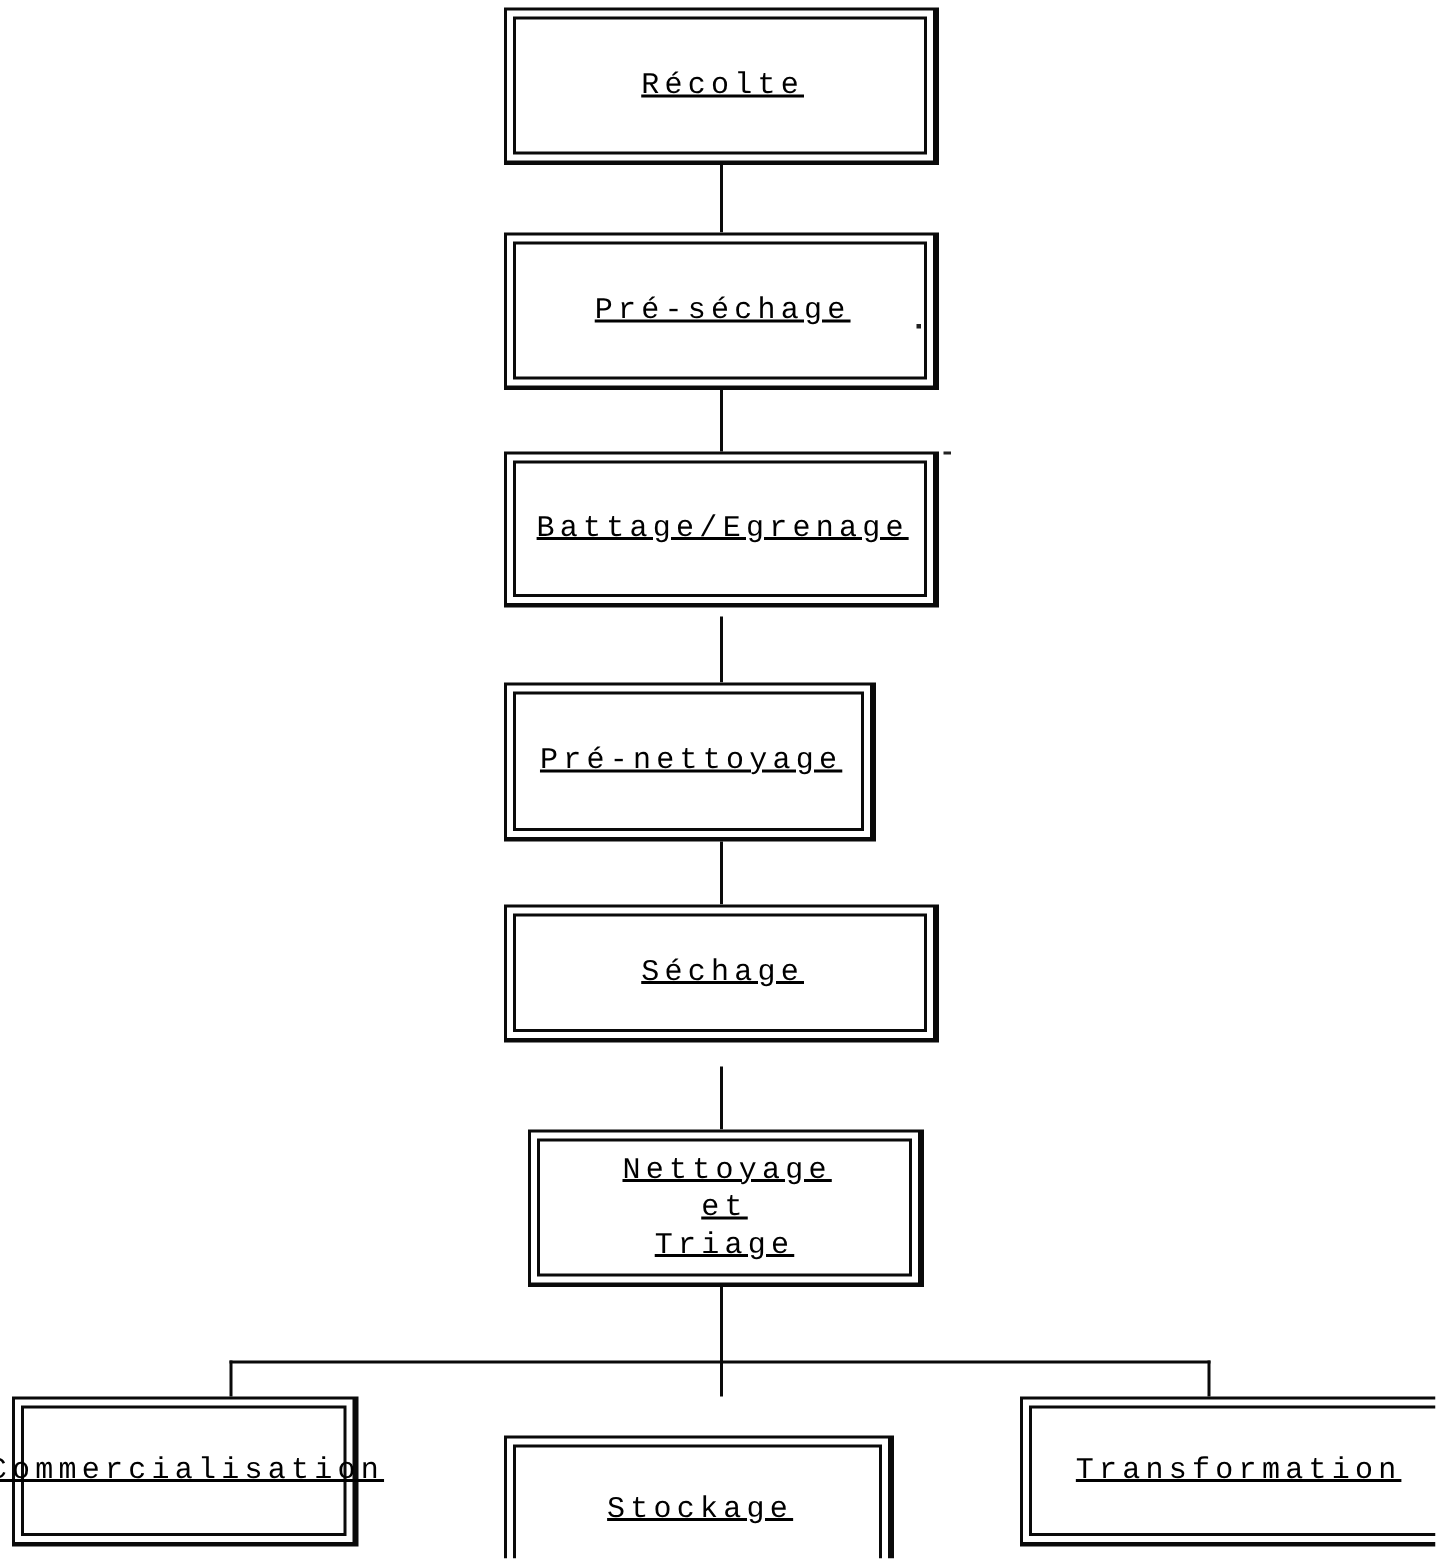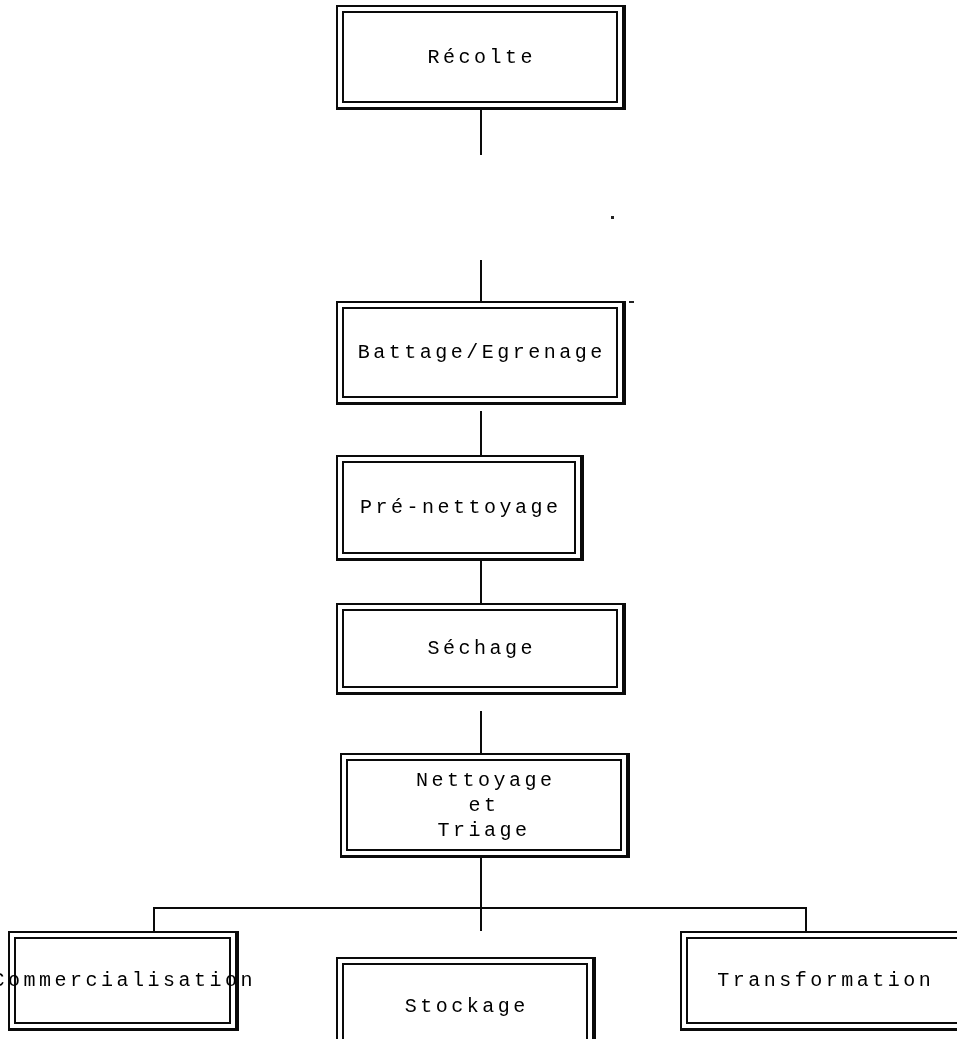--- a/index.html
+++ b/index.html
@@ -17,20 +17,21 @@
   }
   
   .fbox {
     position: absolute;
     box-sizing: border-box;
     border: 2px solid #0a0a0a;
     border-right-width: 4px;
     border-bottom-width: 3px;
     padding: 4px;
     background: #ffffff;
+    text-decoration: underline;
   }
   .fbox-inner {
     box-sizing: border-box;
     border: 2px solid #0a0a0a;
     width: 100%;
     height: 100%;
     display: flex;
     align-items: center;
     justify-content: center;
     text-align: center;
@@ -61,20 +62,25 @@
 <div class="canvas">
 
   <div class="fbox" style="left:336px; top:5px; width:290px; height:105px">
     <div class="fbox-inner">
       <span class="flabel">Récolte</span>
     </div>
   </div>
 
   <div class="vline" style="left:480px; top:110px; height:45px"></div>
 
+  <div class="fbox" style="left:336px; top:155px; width:290px; height:105px">
+    <div class="fbox-inner">
+      <span class="flabel">Pré-séchage</span>
+    </div>
+  </div>
 
   <div class="vline" style="left:480px; top:260px; height:47px"></div>
 
   <div class="fbox" style="left:336px; top:301px; width:290px; height:104px">
     <div class="fbox-inner">
       <span class="flabel">Battage/Egrenage</span>
     </div>
   </div>
 
   <div class="vline" style="left:480px; top:411px; height:44px"></div>
@@ -88,21 +94,21 @@
   <div class="vline" style="left:480px; top:561px; height:42px"></div>
 
   <div class="fbox" style="left:336px; top:603px; width:290px; height:92px">
     <div class="fbox-inner">
       <span class="flabel">Séchage</span>
     </div>
   </div>
 
   <div class="vline" style="left:480px; top:711px; height:42px"></div>
 
-  <div class="fbox" style="left:340px; top:753px; width:290px; height:105px">
+  <div class="fbox" style="left:352px; top:753px; width:264px; height:105px">
     <div class="fbox-inner">
       <span class="flabel">Nettoyage
 et
 Triage</span>
     </div>
   </div>
 
   <div class="vline" style="left:480px; top:858px; height:73px"></div>
   <div class="hline" style="left:153px; top:907px; width:654px"></div>
   <div class="vline" style="left:153px; top:907px; height:25px"></div>

